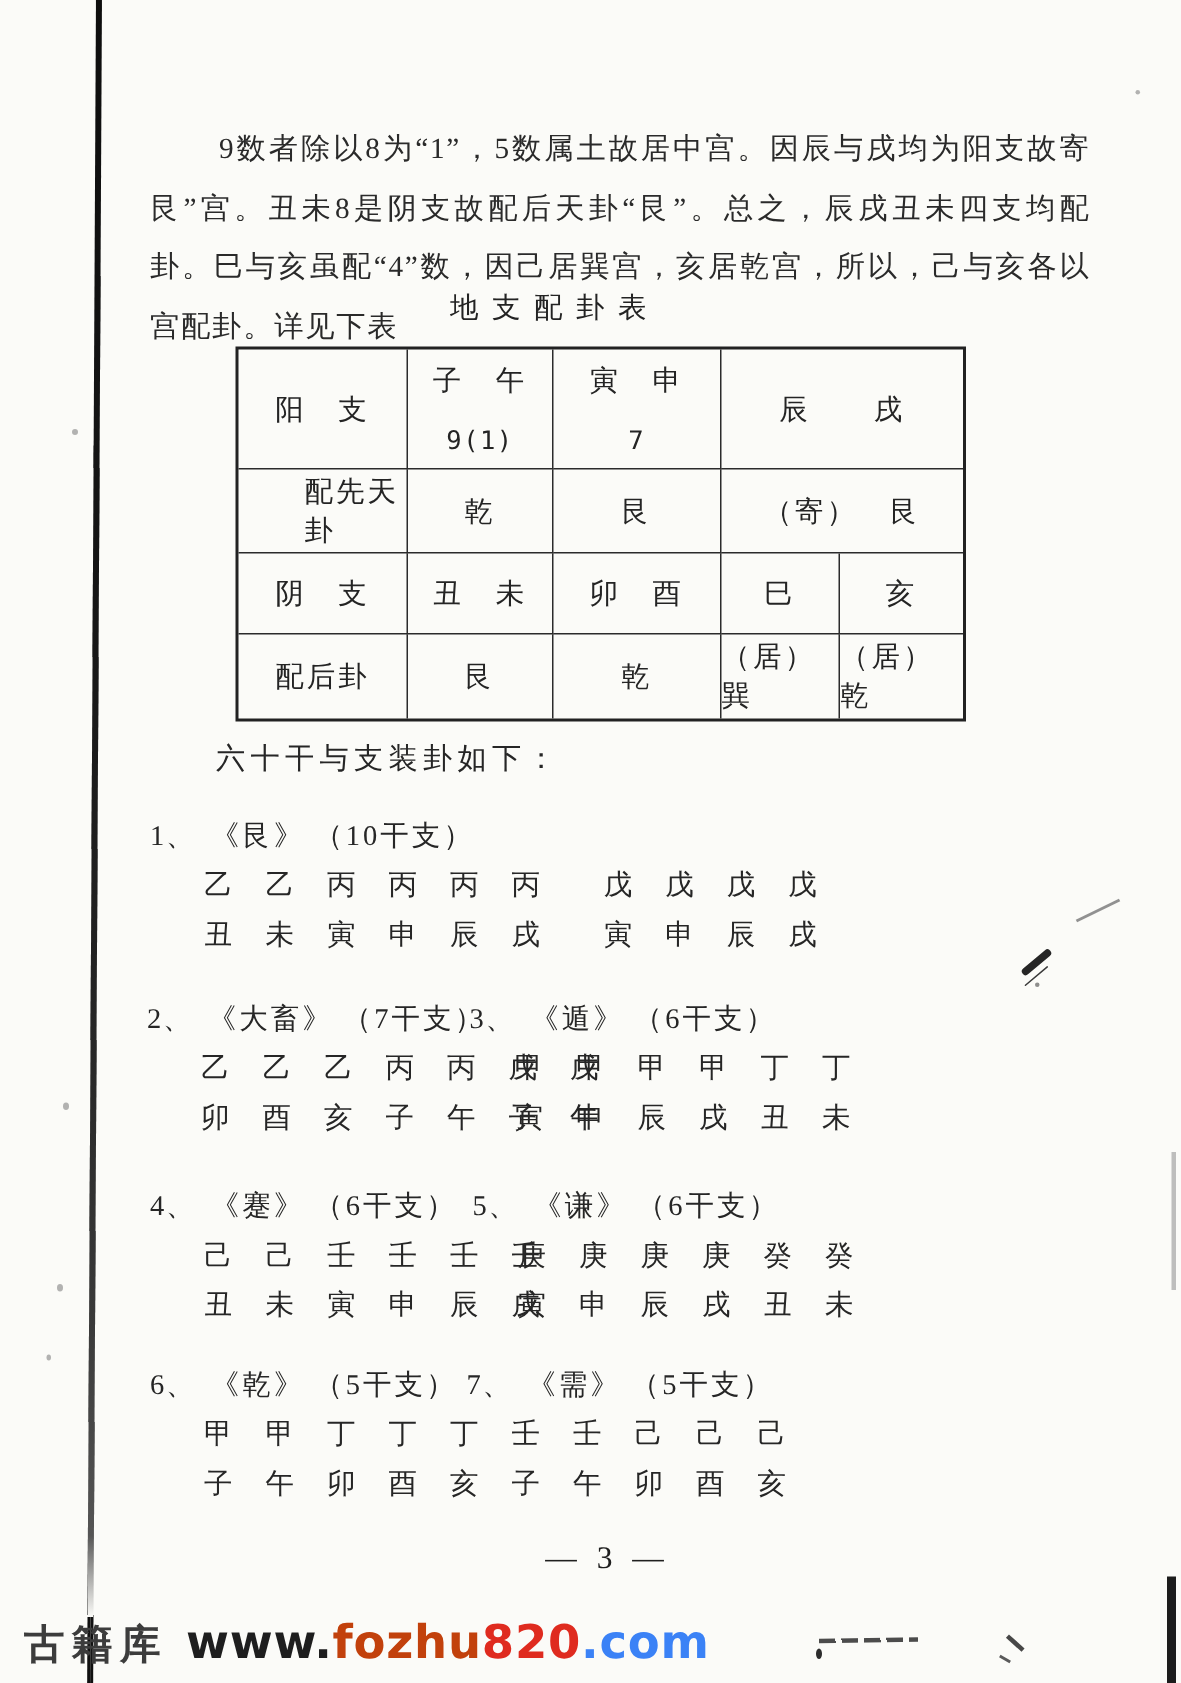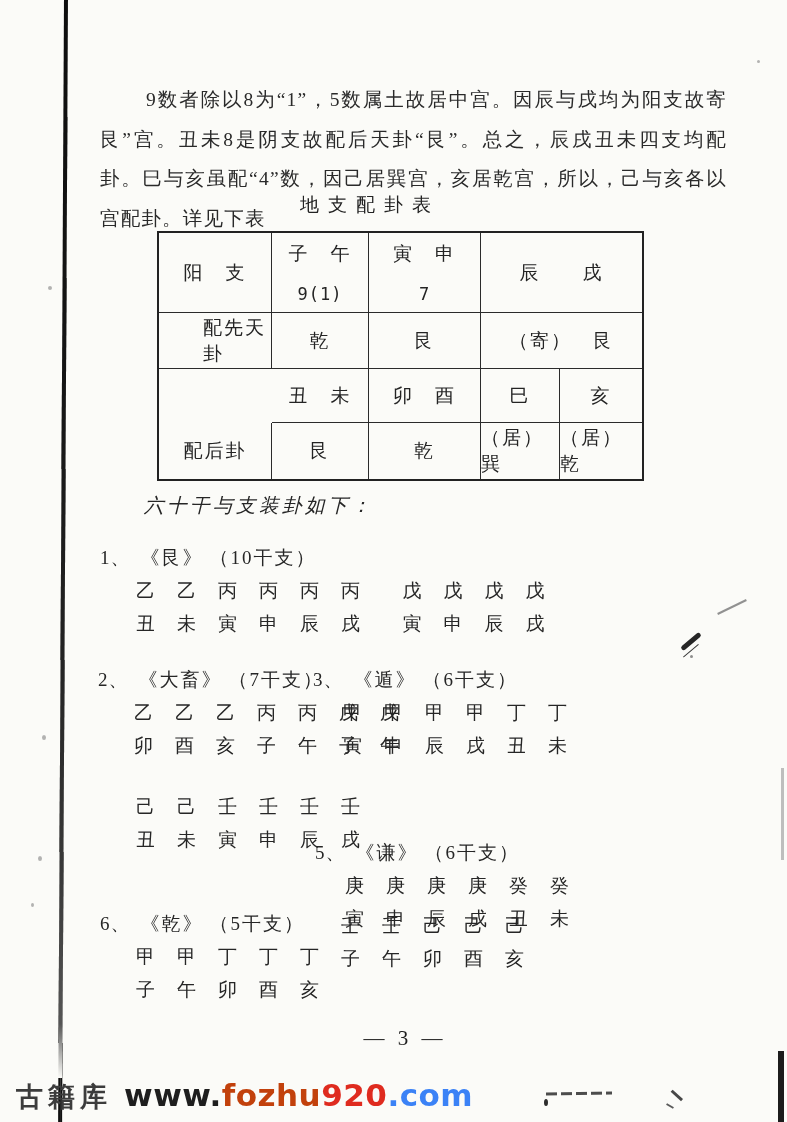--- a/index.html
+++ b/index.html
@@ -42,21 +42,21 @@
   .t-cell.last-col { border-right:none; }
   .t-cell.last-row { border-bottom:none; }
   .r1c1{grid-area:1/1;} .r1c2{grid-area:1/2;} .r1c3{grid-area:1/3;} .r1c4{grid-column:4/6; grid-row:1;}
   .r2c1{grid-area:2/1;padding-left:44px;} .r2c2{grid-area:2/2;} .r2c3{grid-area:2/3;} .r2c4{grid-column:4/6; grid-row:2;}
   .r3c1{grid-area:3/1;} .r3c2{grid-area:3/2;} .r3c3{grid-area:3/3;} .r3c4{grid-area:3/4;} .r3c5{grid-area:3/5;}
   .r4c1{grid-area:4/1;} .r4c2{grid-area:4/2;} .r4c3{grid-area:4/3;} .r4c4{grid-area:4/4;} .r4c5{grid-area:4/5;}
   .t-sub { font-family:"DejaVu Sans Mono", monospace; font-size:17px; letter-spacing:1px; }
 
   
   .list-heading { position:absolute; left:144px; top:492px; font-size:19.5px;
-    letter-spacing:3.5px; color:#262626;font-style:italic; }
+    letter-spacing:3.5px; color:#262626; }
   .sec { position:absolute; font-size:19px; line-height:31px; color:#262626; }
   .sec-head { white-space:nowrap; letter-spacing:1px; }
   .sec-num { display:inline-block; margin-right:10px; }
   .sec-name { display:inline-block; margin-right:6px; letter-spacing:2px; }
   .sec-count { display:inline-block; letter-spacing:2px; }
   .sec-stems, .sec-branches { margin-left:36px; margin-top:2px;
     letter-spacing:1.5px; white-space:nowrap; }
   .sec.right .sec-stems, .sec.right .sec-branches { margin-left:30px; }
 
   
@@ -120,20 +120,21 @@
       <div>寅　申</div>
       <div class="t-sub">7</div>
     </div>
     <div class="t-cell r1c4 last-col">辰　　戌</div>
 
     <div class="t-cell r2c1">配先天卦</div>
     <div class="t-cell r2c2">乾</div>
     <div class="t-cell r2c3">艮</div>
     <div class="t-cell r2c4 last-col">（寄）　艮</div>
 
+    <div class="t-cell r3c1">阴　支</div>
     <div class="t-cell r3c2">丑　未</div>
     <div class="t-cell r3c3">卯　酉</div>
     <div class="t-cell r3c4">巳</div>
     <div class="t-cell r3c5 last-col">亥</div>
 
     <div class="t-cell r4c1 last-row">配后卦</div>
     <div class="t-cell r4c2 last-row">艮</div>
     <div class="t-cell r4c3 last-row">乾</div>
     <div class="t-cell r4c4 last-row">（居）巽</div>
     <div class="t-cell r4c5 last-row last-col">（居）乾</div>
@@ -159,50 +160,56 @@
 
   <div class="sec right" style="left:313px; top:664px;">
     <div class="sec-head">
       <span class="sec-num">3、</span><span class="sec-name">《遁》</span><span class="sec-count">（6干支）</span>
     </div>
     <div class="sec-stems">甲　甲　甲　甲　丁　丁</div>
     <div class="sec-branches">寅　申　辰　戌　丑　未</div>
   </div>
 
   <div class="sec" style="left:100px; top:789px;">
+    <div class="sec-head">
+      <span class="sec-num">4、</span><span class="sec-name">《蹇》</span><span class="sec-count">（6干支）</span>
+    </div>
     <div class="sec-stems">己　己　壬　壬　壬　壬</div>
     <div class="sec-branches">丑　未　寅　申　辰　戌</div>
   </div>
 
-  <div class="sec right" style="left:315px; top:789px;margin-top:48px;">
+  <div class="sec right" style="left:315px; top:789px;">
     <div class="sec-head">
       <span class="sec-num">5、</span><span class="sec-name">《谦》</span><span class="sec-count">（6干支）</span>
     </div>
     <div class="sec-stems">庚　庚　庚　庚　癸　癸</div>
     <div class="sec-branches">寅　申　辰　戌　丑　未</div>
   </div>
 
   <div class="sec" style="left:100px; top:908px;">
     <div class="sec-head">
       <span class="sec-num">6、</span><span class="sec-name">《乾》</span><span class="sec-count">（5干支）</span>
     </div>
     <div class="sec-stems">甲　甲　丁　丁　丁</div>
     <div class="sec-branches">子　午　卯　酉　亥</div>
   </div>
 
   <div class="sec right" style="left:311px; top:908px;">
+    <div class="sec-head">
+      <span class="sec-num">7、</span><span class="sec-name">《需》</span><span class="sec-count">（5干支）</span>
+    </div>
     <div class="sec-stems">壬　壬　己　己　己</div>
     <div class="sec-branches">子　午　卯　酉　亥</div>
   </div>
 
   <div class="page-num">— 3 —</div>
 
   <div class="footer">
     <span class="wm-cn">古籍库</span>
-    <span class="wm-url"><span class="wm-www">www.</span><span class="wm-green">fozhu</span><span class="wm-red">920</span><span class="wm-com">.com</span></span>
+    <span class="wm-url"><span class="wm-www">www.</span><span class="wm-green">fozhu</span><span class="wm-red">820</span><span class="wm-com">.com</span></span>
   </div>
 
   <div class="artifact mark-squiggle"></div>
   <div class="artifact mark-line"></div>
   <div class="artifact edge-bar-bottom"></div>
   <div class="artifact edge-faint"></div>
   <div class="artifact smudge-dash"></div>
   <div class="artifact smudge-dot"></div>
   <div class="artifact smudge-tick"></div>
   <div class="artifact smudge-tick2"></div>

